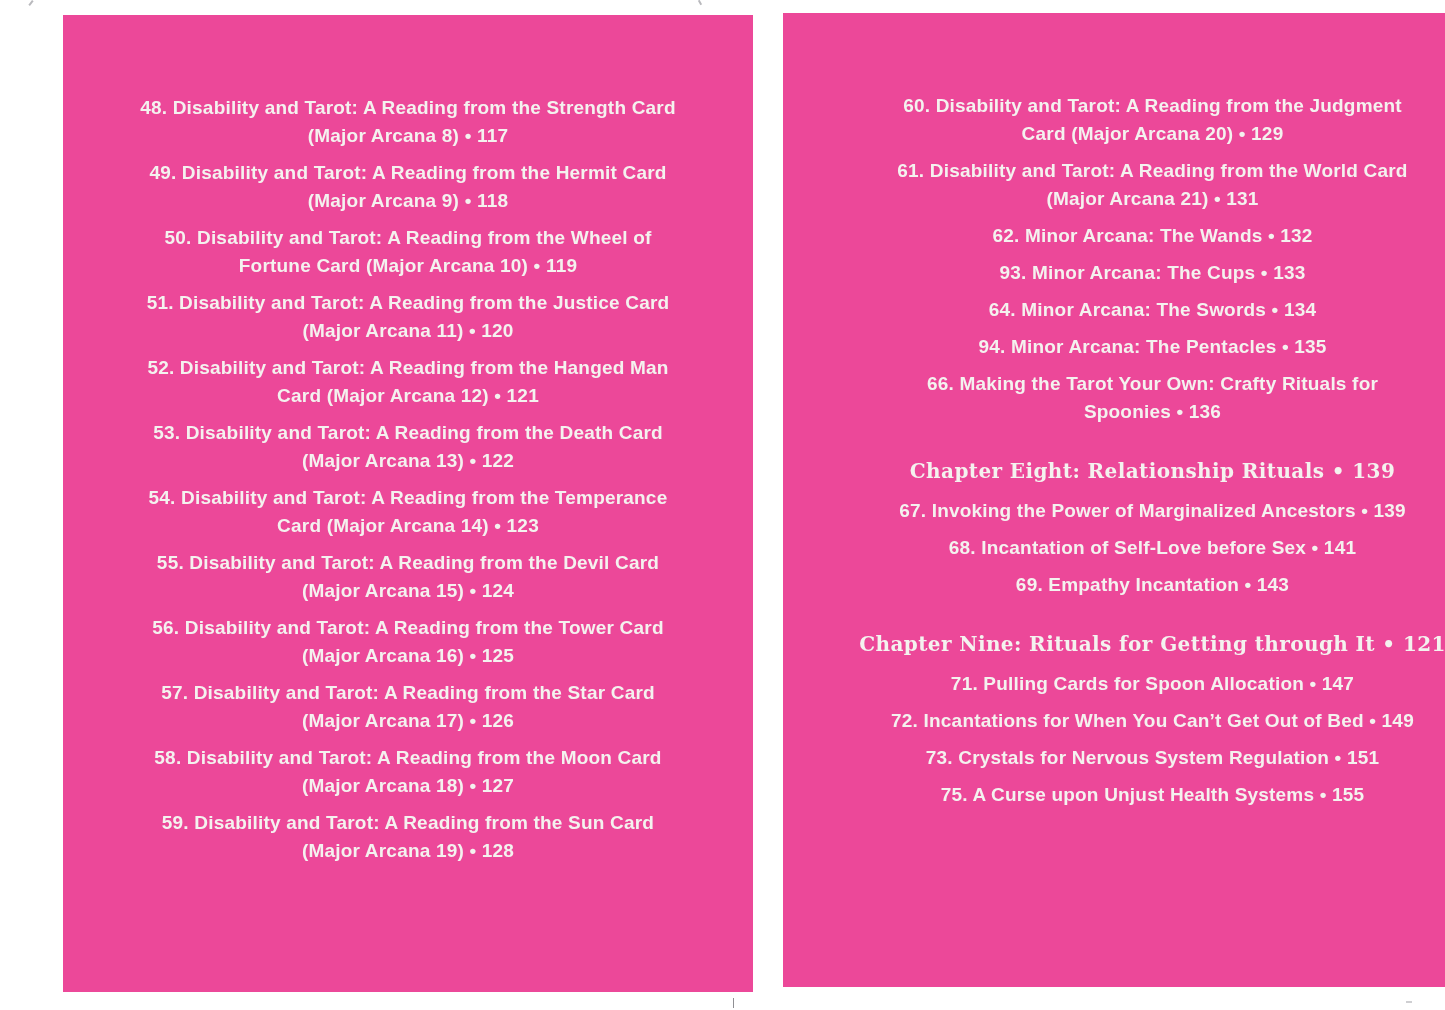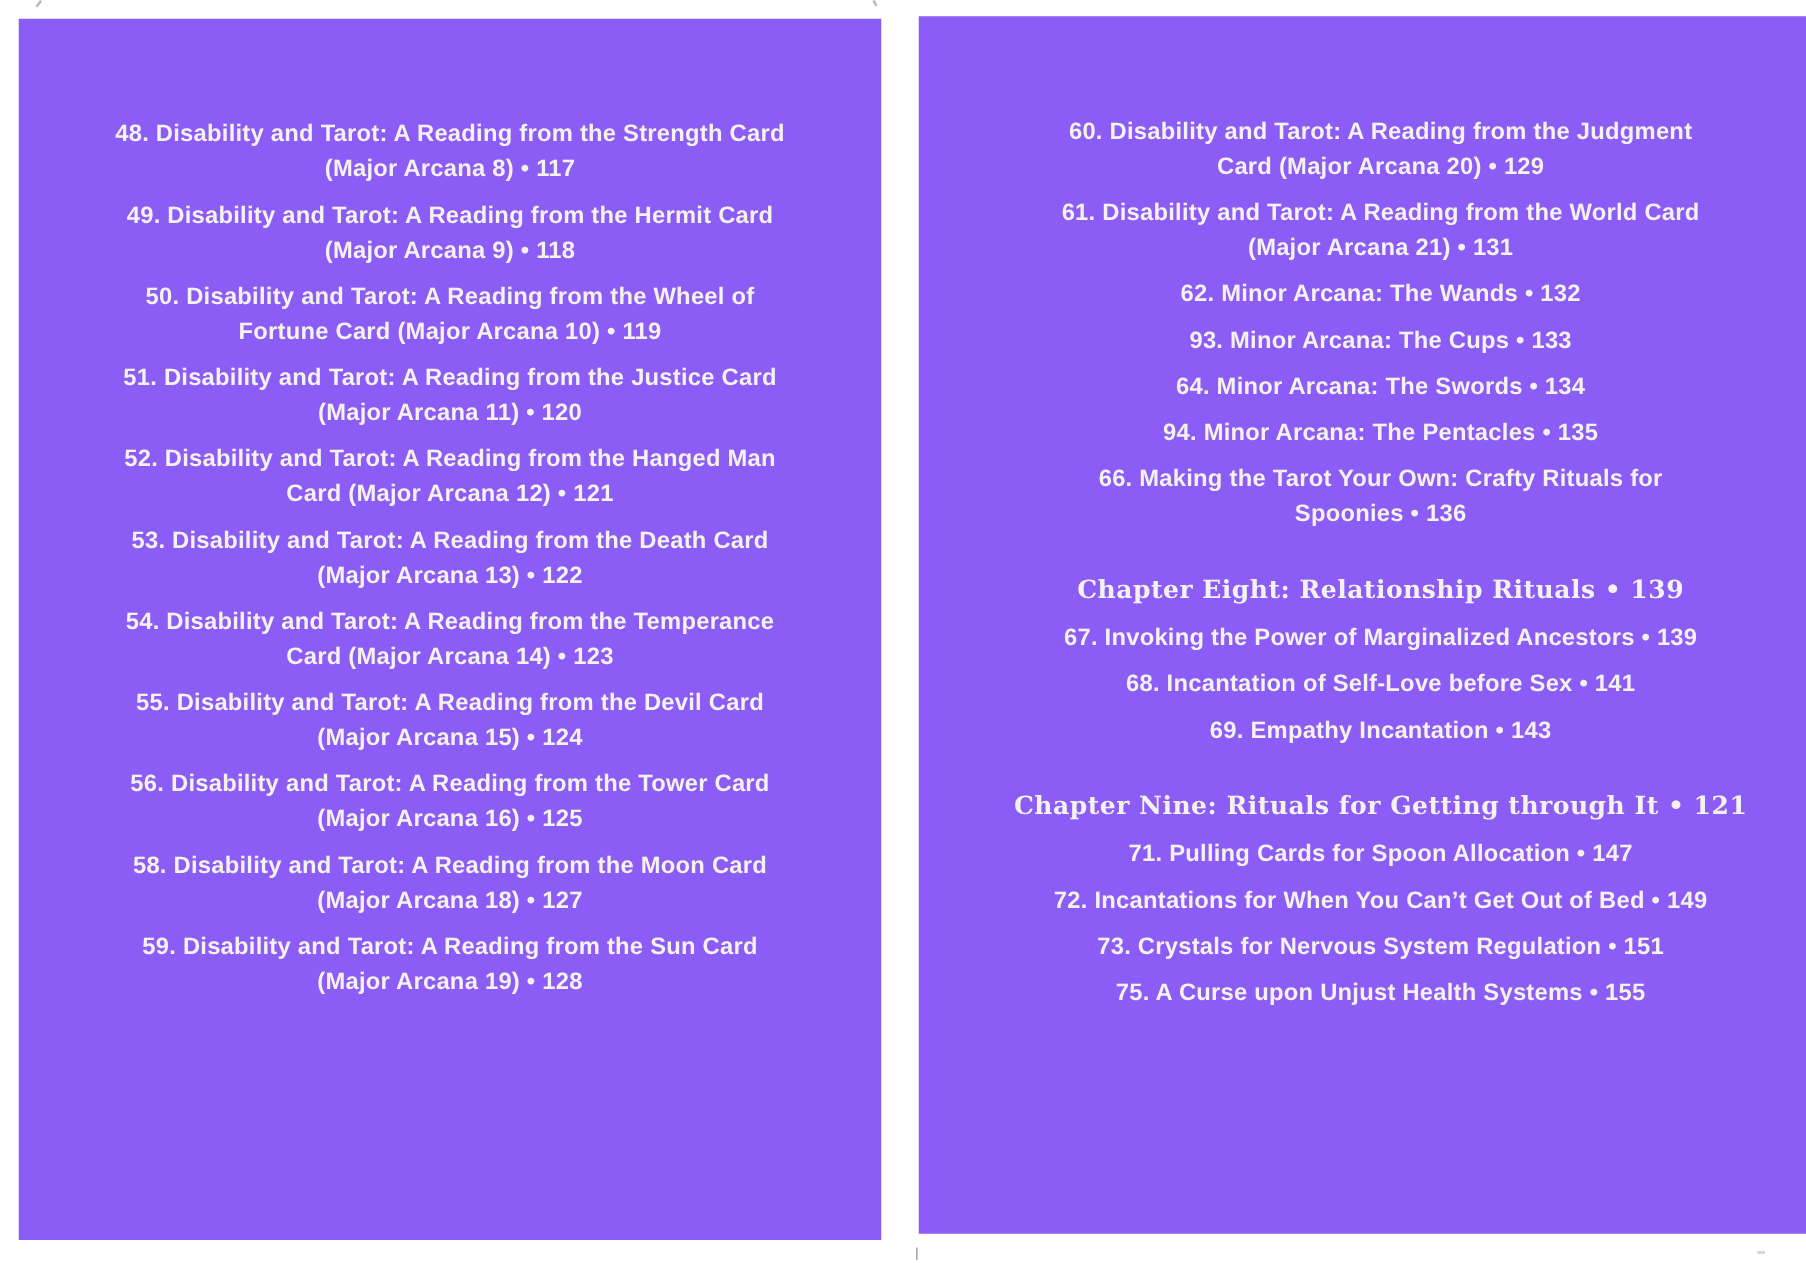--- a/index.html
+++ b/index.html
@@ -9,21 +9,22 @@
   }
   body {
     width: 1445px;
     height: 1010px;
     position: relative;
     overflow: hidden;
     font-family: "Liberation Sans", sans-serif;
   }
   .page {
     position: absolute;
-    background: #8b5cf6;
+    background: #ec4899;
+    margin-left: 48px;
   }
   .page-left {
     left: 15px;
     top: 15px;
     width: 690px;
     height: 977px;
   }
   .page-right {
     left: 735px;
     top: 13px;
@@ -75,20 +76,21 @@
     <div class="toc">
         <div class="toc-entry">48. Disability and Tarot: A Reading from the Strength Card<br>(Major Arcana 8) • 117</div>
         <div class="toc-entry">49. Disability and Tarot: A Reading from the Hermit Card<br>(Major Arcana 9) • 118</div>
         <div class="toc-entry">50. Disability and Tarot: A Reading from the Wheel of<br>Fortune Card (Major Arcana 10) • 119</div>
         <div class="toc-entry">51. Disability and Tarot: A Reading from the Justice Card<br>(Major Arcana 11) • 120</div>
         <div class="toc-entry">52. Disability and Tarot: A Reading from the Hanged Man<br>Card (Major Arcana 12) • 121</div>
         <div class="toc-entry">53. Disability and Tarot: A Reading from the Death Card<br>(Major Arcana 13) • 122</div>
         <div class="toc-entry">54. Disability and Tarot: A Reading from the Temperance<br>Card (Major Arcana 14) • 123</div>
         <div class="toc-entry">55. Disability and Tarot: A Reading from the Devil Card<br>(Major Arcana 15) • 124</div>
         <div class="toc-entry">56. Disability and Tarot: A Reading from the Tower Card<br>(Major Arcana 16) • 125</div>
+        <div class="toc-entry">57. Disability and Tarot: A Reading from the Star Card<br>(Major Arcana 17) • 126</div>
         <div class="toc-entry">58. Disability and Tarot: A Reading from the Moon Card<br>(Major Arcana 18) • 127</div>
         <div class="toc-entry">59. Disability and Tarot: A Reading from the Sun Card<br>(Major Arcana 19) • 128</div>
       </div>
   </div>
 
   <div class="page page-right">
     <div class="toc">
         <div class="toc-entry">60. Disability and Tarot: A Reading from the Judgment<br>Card (Major Arcana 20) • 129</div>
         <div class="toc-entry">61. Disability and Tarot: A Reading from the World Card<br>(Major Arcana 21) • 131</div>
         <div class="toc-entry">62. Minor Arcana: The Wands  • 132</div>

